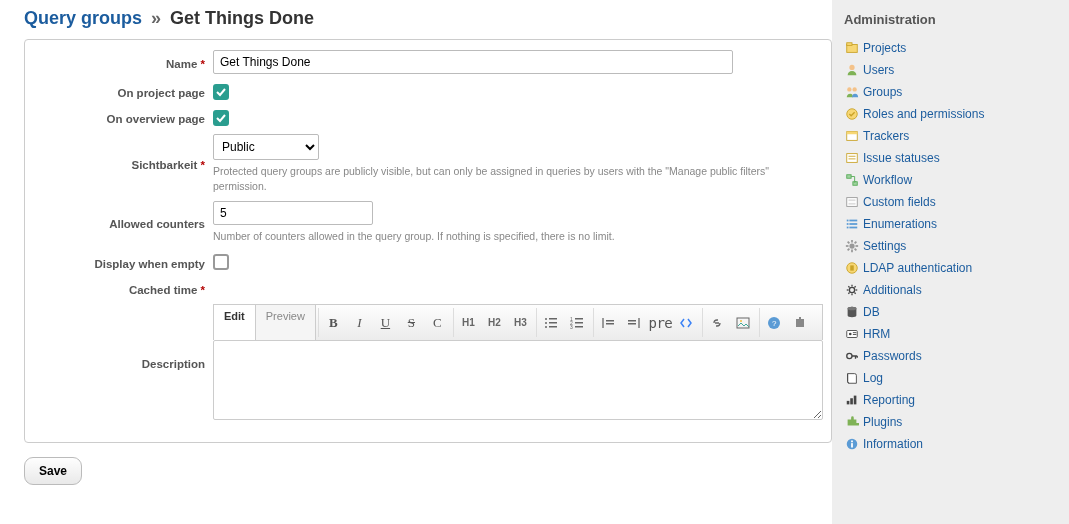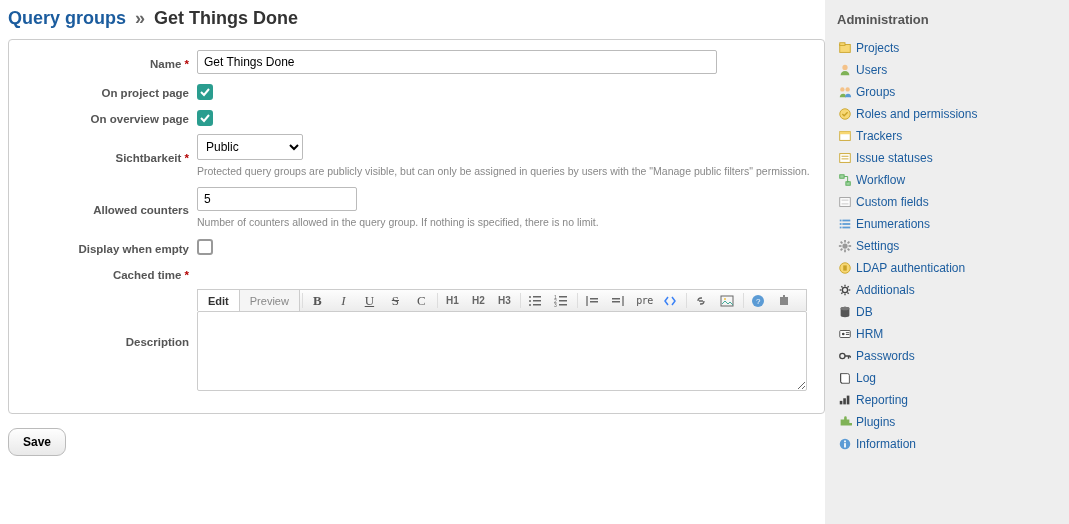--- a/index.html
+++ b/index.html
@@ -11,21 +11,21 @@
     color: #333;
     background: #fff;
   }
   .container {
     display: flex;
     width: 1069px;
     min-height: 524px;
   }
   .main {
     flex: 1;
-    padding: 8px 0 8px 8px;
+    padding: 8px 0 8px 24px;
   }
   .sidebar {
     width: 244px;
     background: #eee;
     padding: 8px 12px;
   }
   h2.title {
     margin: 0 0 10px 0;
     font-size: 18px;
     font-weight: bold;
@@ -90,21 +90,21 @@
   }
   .after-input { color: #444; margin-left: 6px; font-size: 12px; display:inline-block; padding-top:4px;}
 
   
   .editor {
     width: 610px;
   }
   .toolbar {
     display: flex;
     align-items: stretch;
-    height: 22px;
+    height: 36px;
     border: 1px solid #ccc;
     border-bottom: none;
     background: linear-gradient(#fdfdfd, #ececec);
   }
   .tab {
     padding: 5px 10px;
     font-size: 11px;
     border-right: 1px solid #ccc;
     background: #f5f5f5;
     color: #888;
@@ -132,21 +132,21 @@
     border-top: 1px solid #ccc;
     resize: vertical;
     display: block;
   }
   .tbtn.b { font-weight:bold; font-family: serif; font-size:13px;}
   .tbtn.i { font-style:italic; font-family: serif; font-size:13px;}
   .tbtn.u { text-decoration: underline; font-family: serif; font-size:13px;}
   .tbtn.s { text-decoration: line-through; font-family: serif; font-size:13px;}
   .tbtn.c { font-family: serif; font-size:13px;}
   .tbtn.h { font-weight:bold; font-size:10px; color:#666;}
-  .tbtn.pre { font-family: monospace; font-size:10px; letter-spacing:-0.5px;}
+  .tbtn.pre { font-family: monospace; font-size:14px; letter-spacing:-0.5px;}
   .tbtn.code { color:#3b82f6; }
 
   .save-btn {
     margin-top: 14px;
     padding: 6px 14px;
     background: linear-gradient(#fefefe, #e9e9e9);
     border: 1px solid #bbb;
     border-radius: 9px;
     font-size: 12px;
     cursor: pointer;

